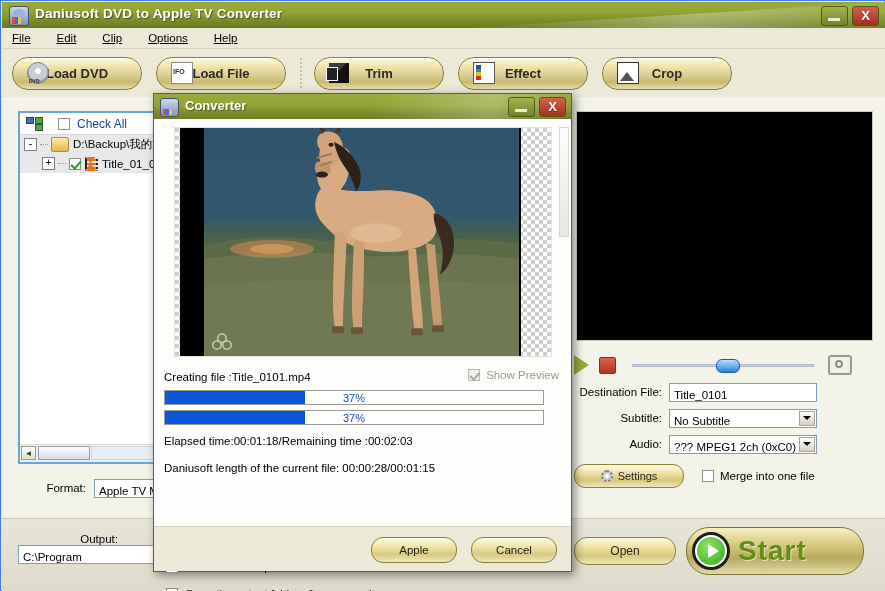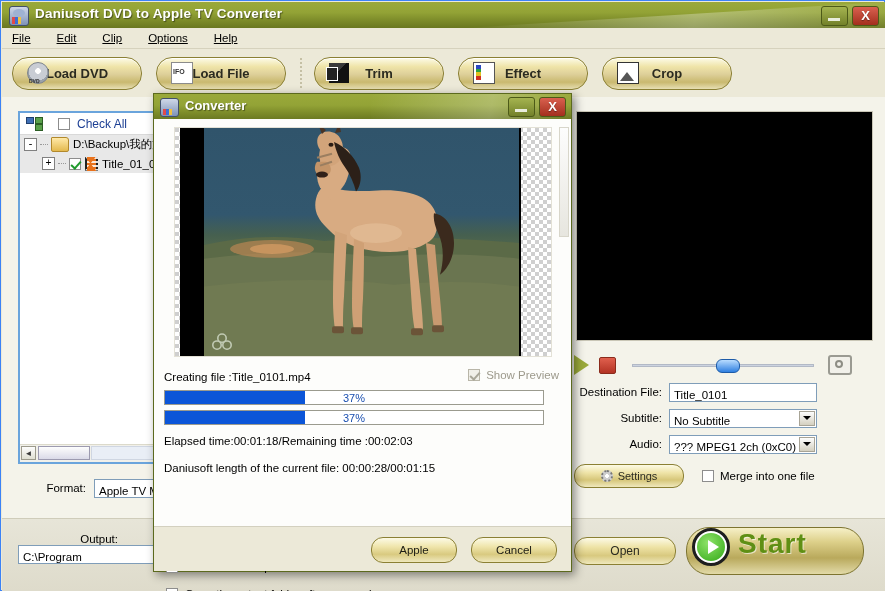--- a/index.html
+++ b/index.html
@@ -278,21 +278,21 @@
   .open-btn{
     position:absolute;left:572px;top:18px;width:100px;height:26px;border-radius:13px;
     border:1px solid #8b8034;
     background:linear-gradient(to bottom,#fcfae6 0%,#eee3a6 35%,#d8c97f 68%,#efe8bd 100%);
     display:flex;align-items:center;justify-content:center;font-size:12px;color:#2b2b20;cursor:pointer;
   }
   .start-btn{
     position:absolute;left:684px;top:8px;width:176px;height:46px;border-radius:23px;
     border:1px solid #7d7430;
     background:linear-gradient(to bottom,#f6f0c8 0%,#ddd08a 30%,#b9a95c 65%,#e2daa8 100%);
-    display:flex;cursor:pointer;
+    display:flex;align-items:center;cursor:pointer;
   }
   .start-btn .circle{
     width:38px;height:38px;border-radius:50%;margin-left:5px;
     background:#ffffff;border:3px solid #1e1e1e;
     display:flex;align-items:center;justify-content:center;flex:none;
     box-sizing:border-box;
   }
   .start-btn .circle .inner{
     width:28px;height:28px;border-radius:50%;
     background:radial-gradient(circle at 40% 35%,#8fe36a,#32a816);

